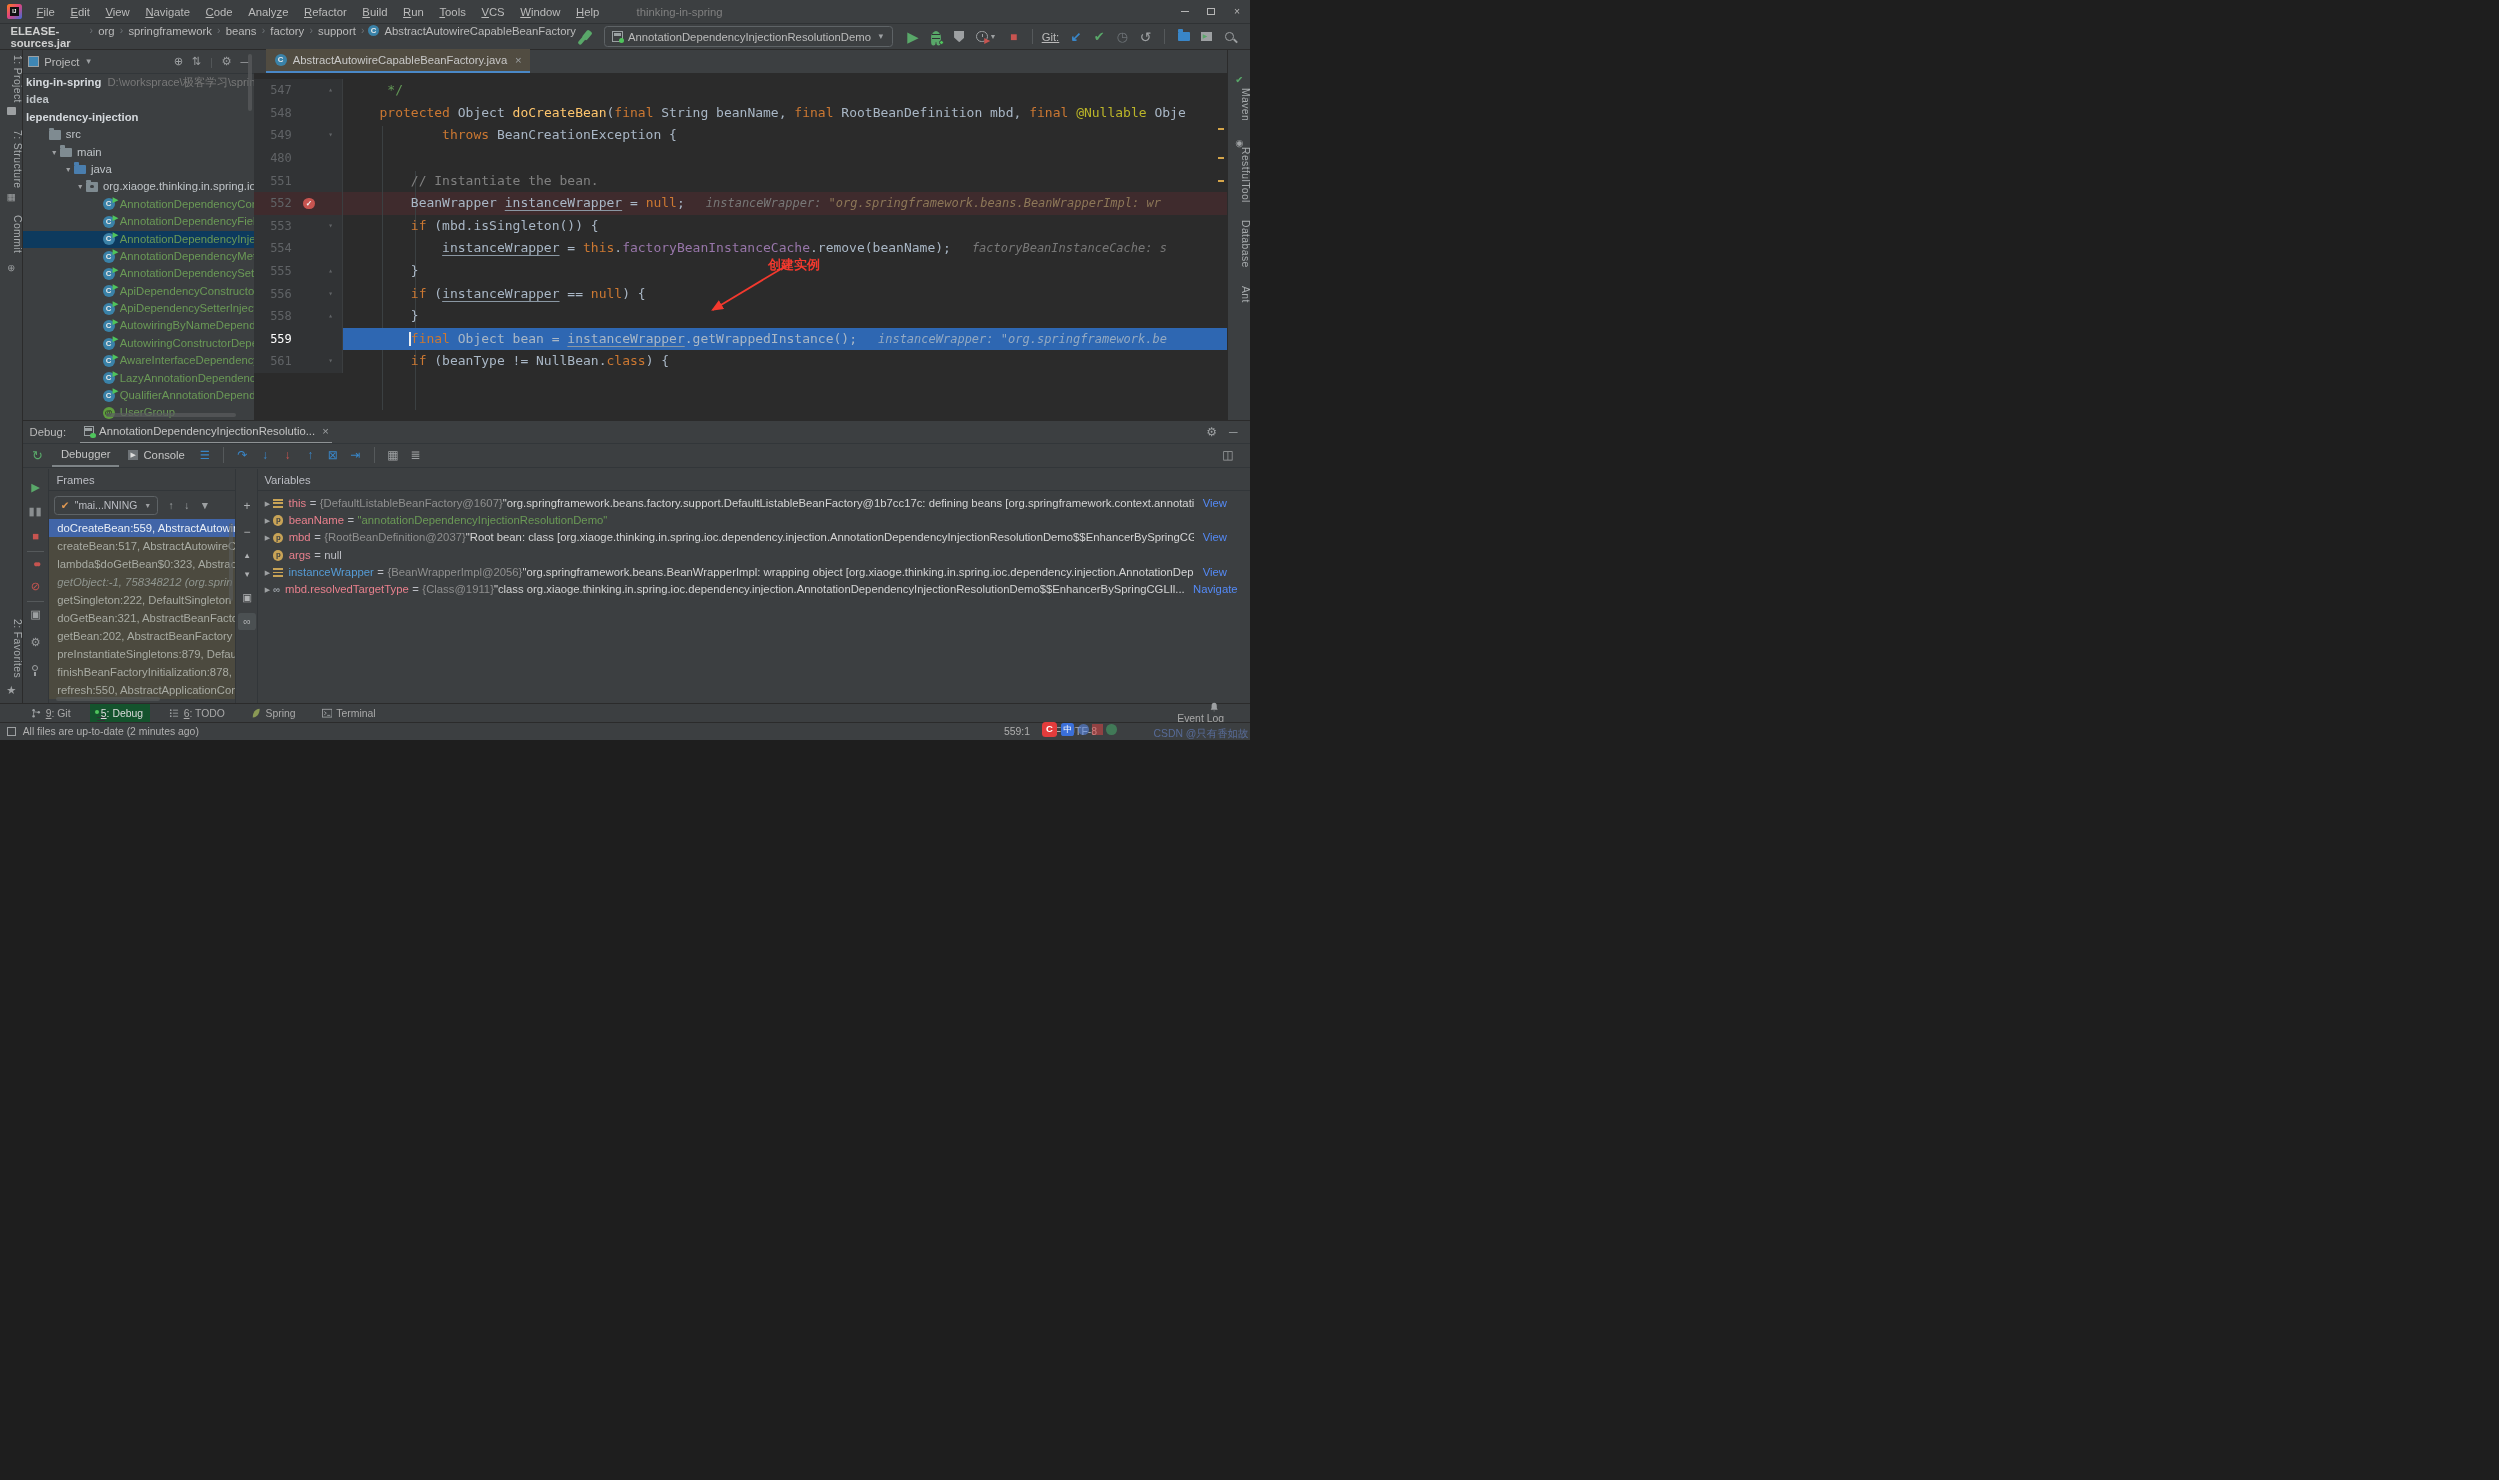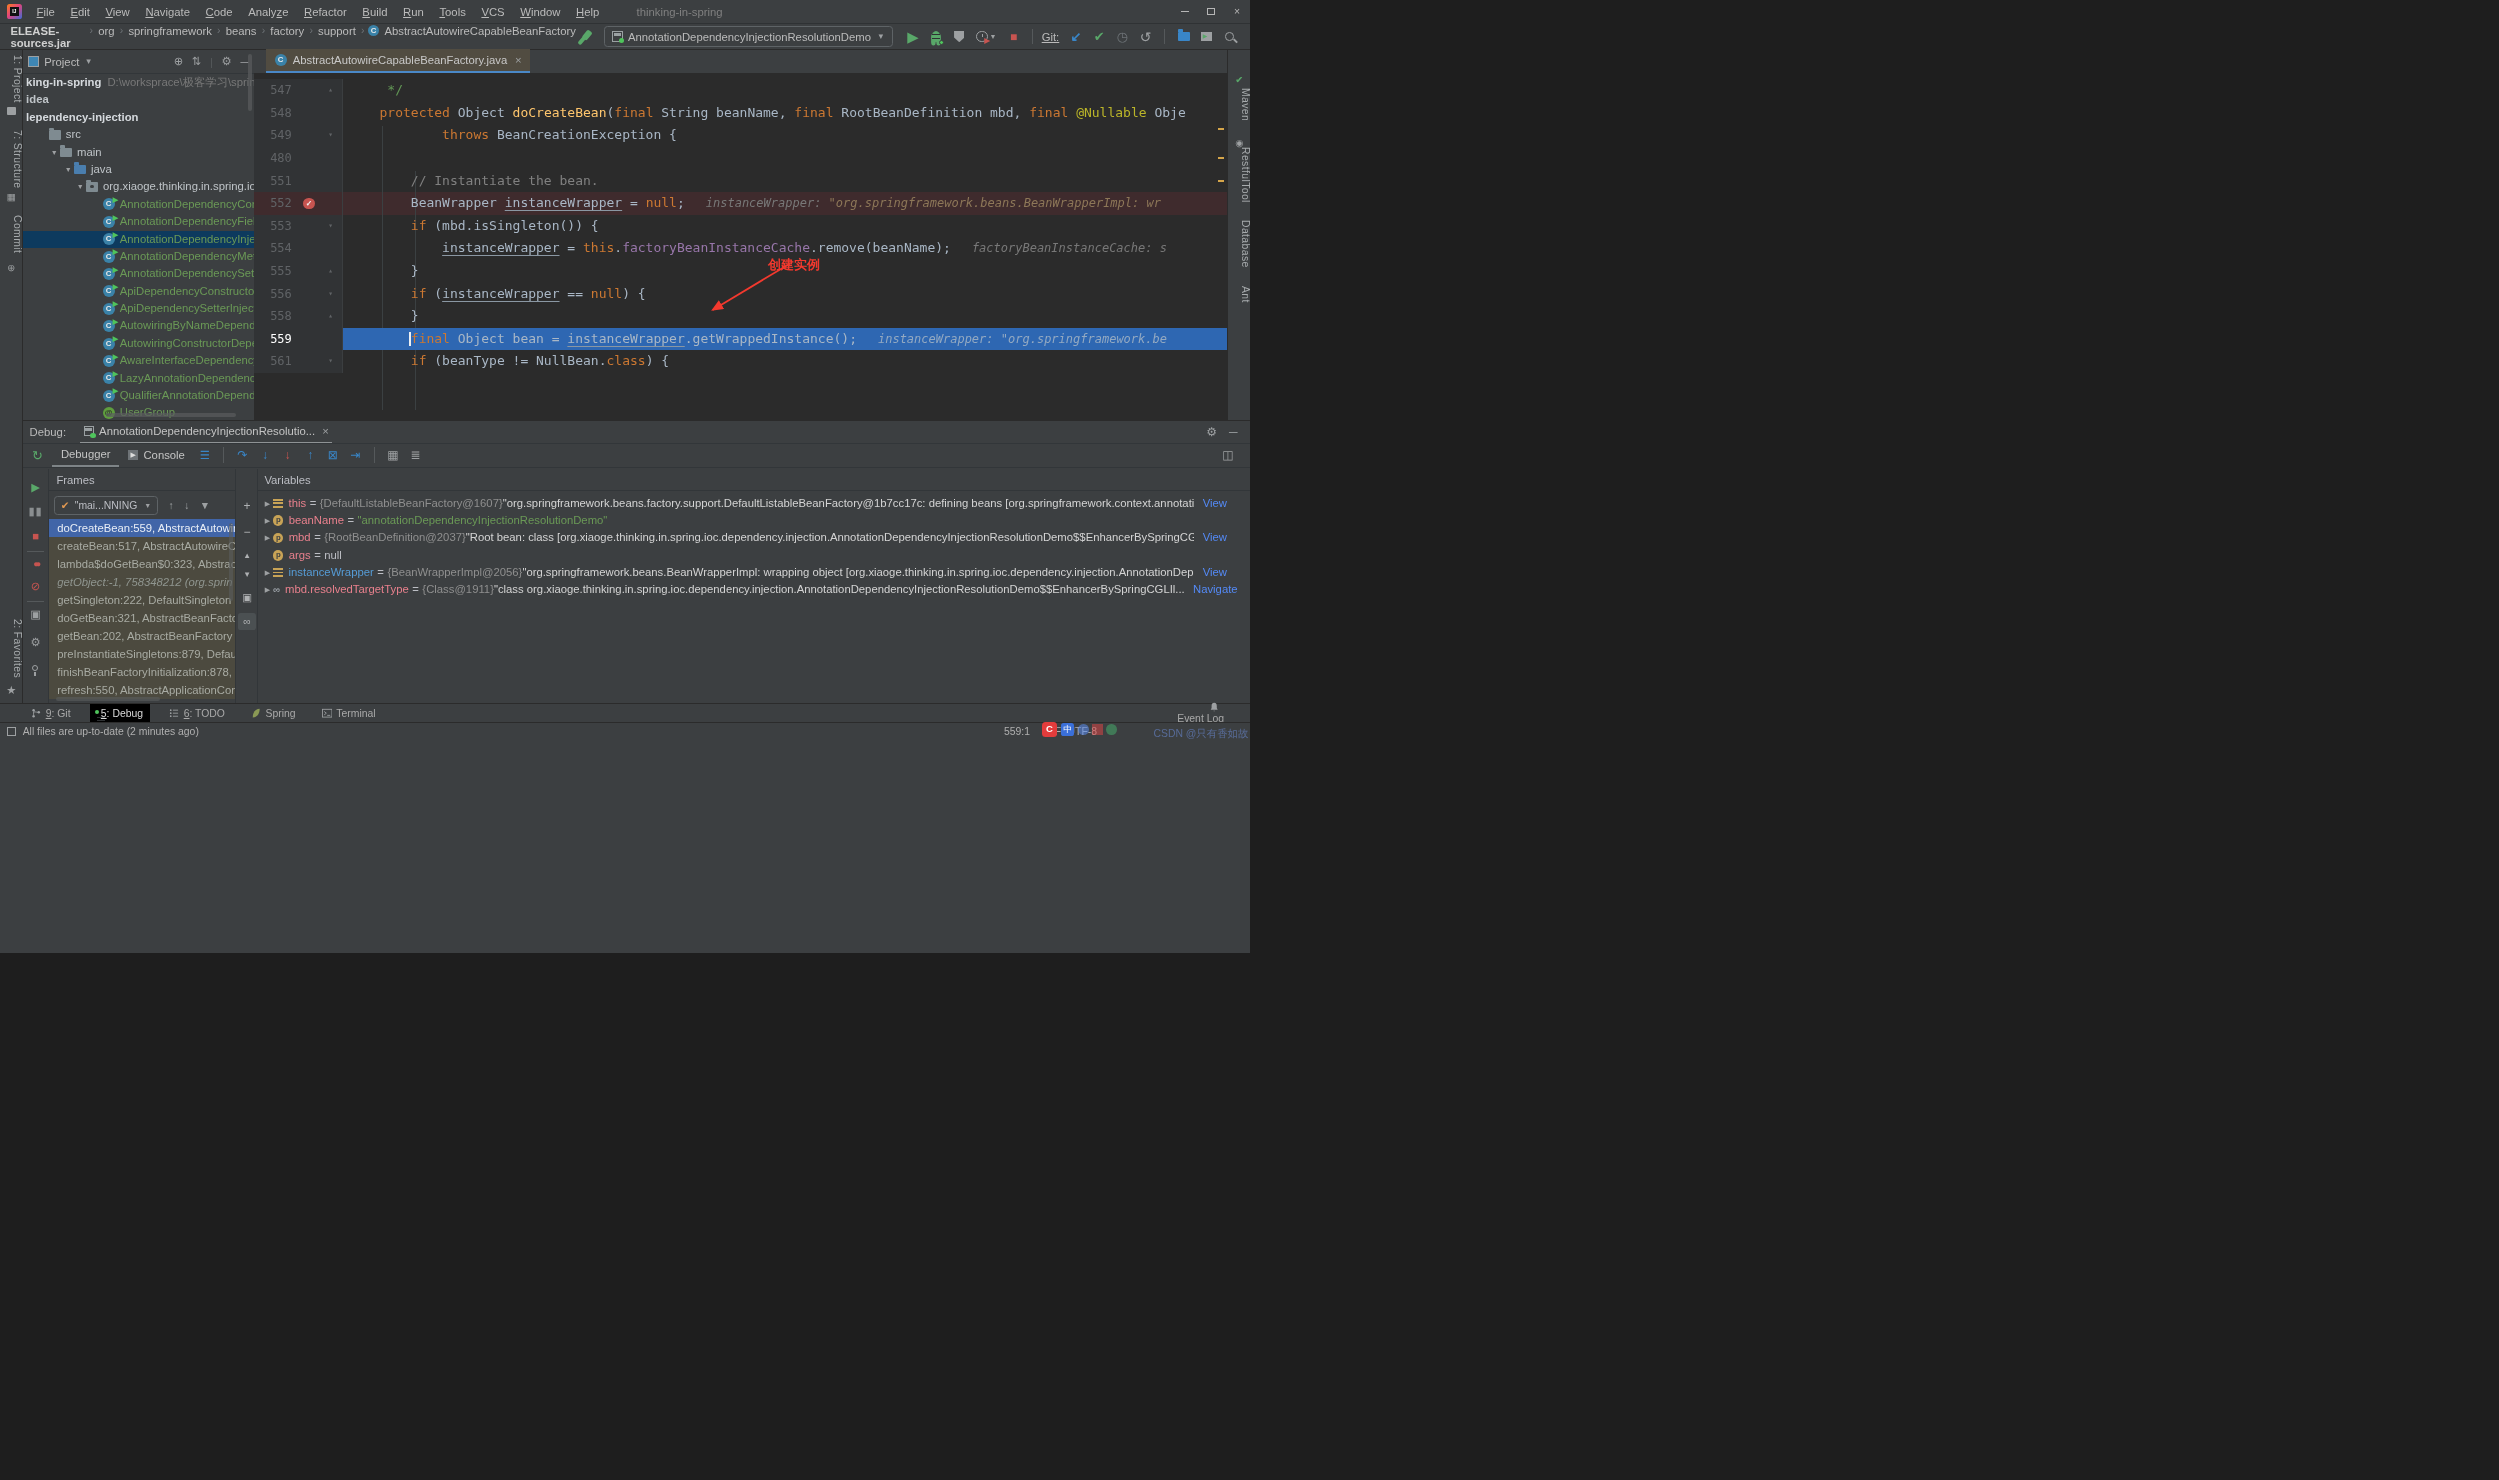--- a/index.html
+++ b/index.html
@@ -1,16 +1,16 @@
 <!DOCTYPE html>
 <html style="font-size:14px"><head>
 <meta charset="utf-8">
 <style>
   html,body{margin:0;padding:0;background:#1e1e1e;}
-  .app{position:relative;width:1250px;height:953px;background:#3c3f41;
+  .app{position:relative;width:1250px;height:740px;background:#3c3f41;
        font-family:"Liberation Sans",sans-serif;color:#bbbbbb;overflow:hidden;
        -webkit-font-smoothing:antialiased;}
   .app *{box-sizing:border-box;}
 
   
   .menubar{position:absolute;left:0;top:0;width:1250px;height:24px;display:flex;
            align-items:center;background:#3c3f41;border-bottom:0.9px solid #2f3234;}
   .logo{width:14.8px;height:14.8px;margin:0 7px 0 7px;border-radius:2.6px;
         background:linear-gradient(135deg,#fc801d 0%,#e4447a 45%,#3e6bd6 100%);
         position:relative;}
@@ -172,21 +172,21 @@
   .vname{color:#e8808d;} .vname.blue{color:#569cd6;}
   .veq{color:#bcbec4;padding:0 3.5px;}
   .vref{color:#8f8f8f;} .vdesc{color:#d4d4d4;} .vstr{color:#6a9956;} .vplain{color:#bcbec4;}
   .vlink{position:absolute;top:0;height:17.4px;line-height:17.4px;background:#3c3f41;color:#548af7;padding-left:8.7px;}
 
   
   .bottombar{position:absolute;left:0;top:703px;width:1250px;height:19px;background:#3c3f41;
              border-top:0.9px solid #2b2b2b;display:flex;align-items:center;font-size:10.4px;color:#a9a9a9;padding-left:24px;}
   .bb-item{display:flex;align-items:center;height:19px;padding:0 7px;margin-right:12px;}
   .bb-item u{text-decoration:underline;}
-  .bb-item.active{background:#000000;color:#dadada;}
+  .bb-item.active{background:#14532d;color:#dadada;}
   .bb-ic{margin-right:4.3px;display:inline-flex;}
   .bb-right{margin-left:auto;margin-right:26px;display:flex;align-items:flex-end;flex-direction:column;}
   .statusbar{position:absolute;left:0;top:722px;width:1250px;height:18px;background:#3c3f41;
              border-top:0.9px solid #2b2b2b;display:flex;align-items:center;font-size:10.4px;color:#b0b0b0;padding-left:7px;}
   .sb-ic{width:8.7px;height:8.7px;border:0.9px solid #9da0a2;margin-right:7px;}
   .sb-right{position:absolute;top:0;height:18px;line-height:18px;}
   .wm{position:absolute;right:0;top:-5.2px;height:23.4px;display:flex;align-items:center;}
   .wm .csdn{width:14.8px;height:14.8px;border-radius:3.5px;background:#e23c3c;color:#fff;font:bold 9.5px/14.8px "Liberation Sans",sans-serif;text-align:center;margin-right:4.3px;}
   .wm .zh{width:13px;height:13px;border-radius:2.6px;background:#3a6fd8;color:#fff;font:8.7px/13px "Liberation Sans",sans-serif;text-align:center;margin-right:4.3px;}
   .wm .g1{width:10.4px;height:10.4px;border-radius:50%;background:rgba(90,140,240,.55);margin-right:3.5px;}

